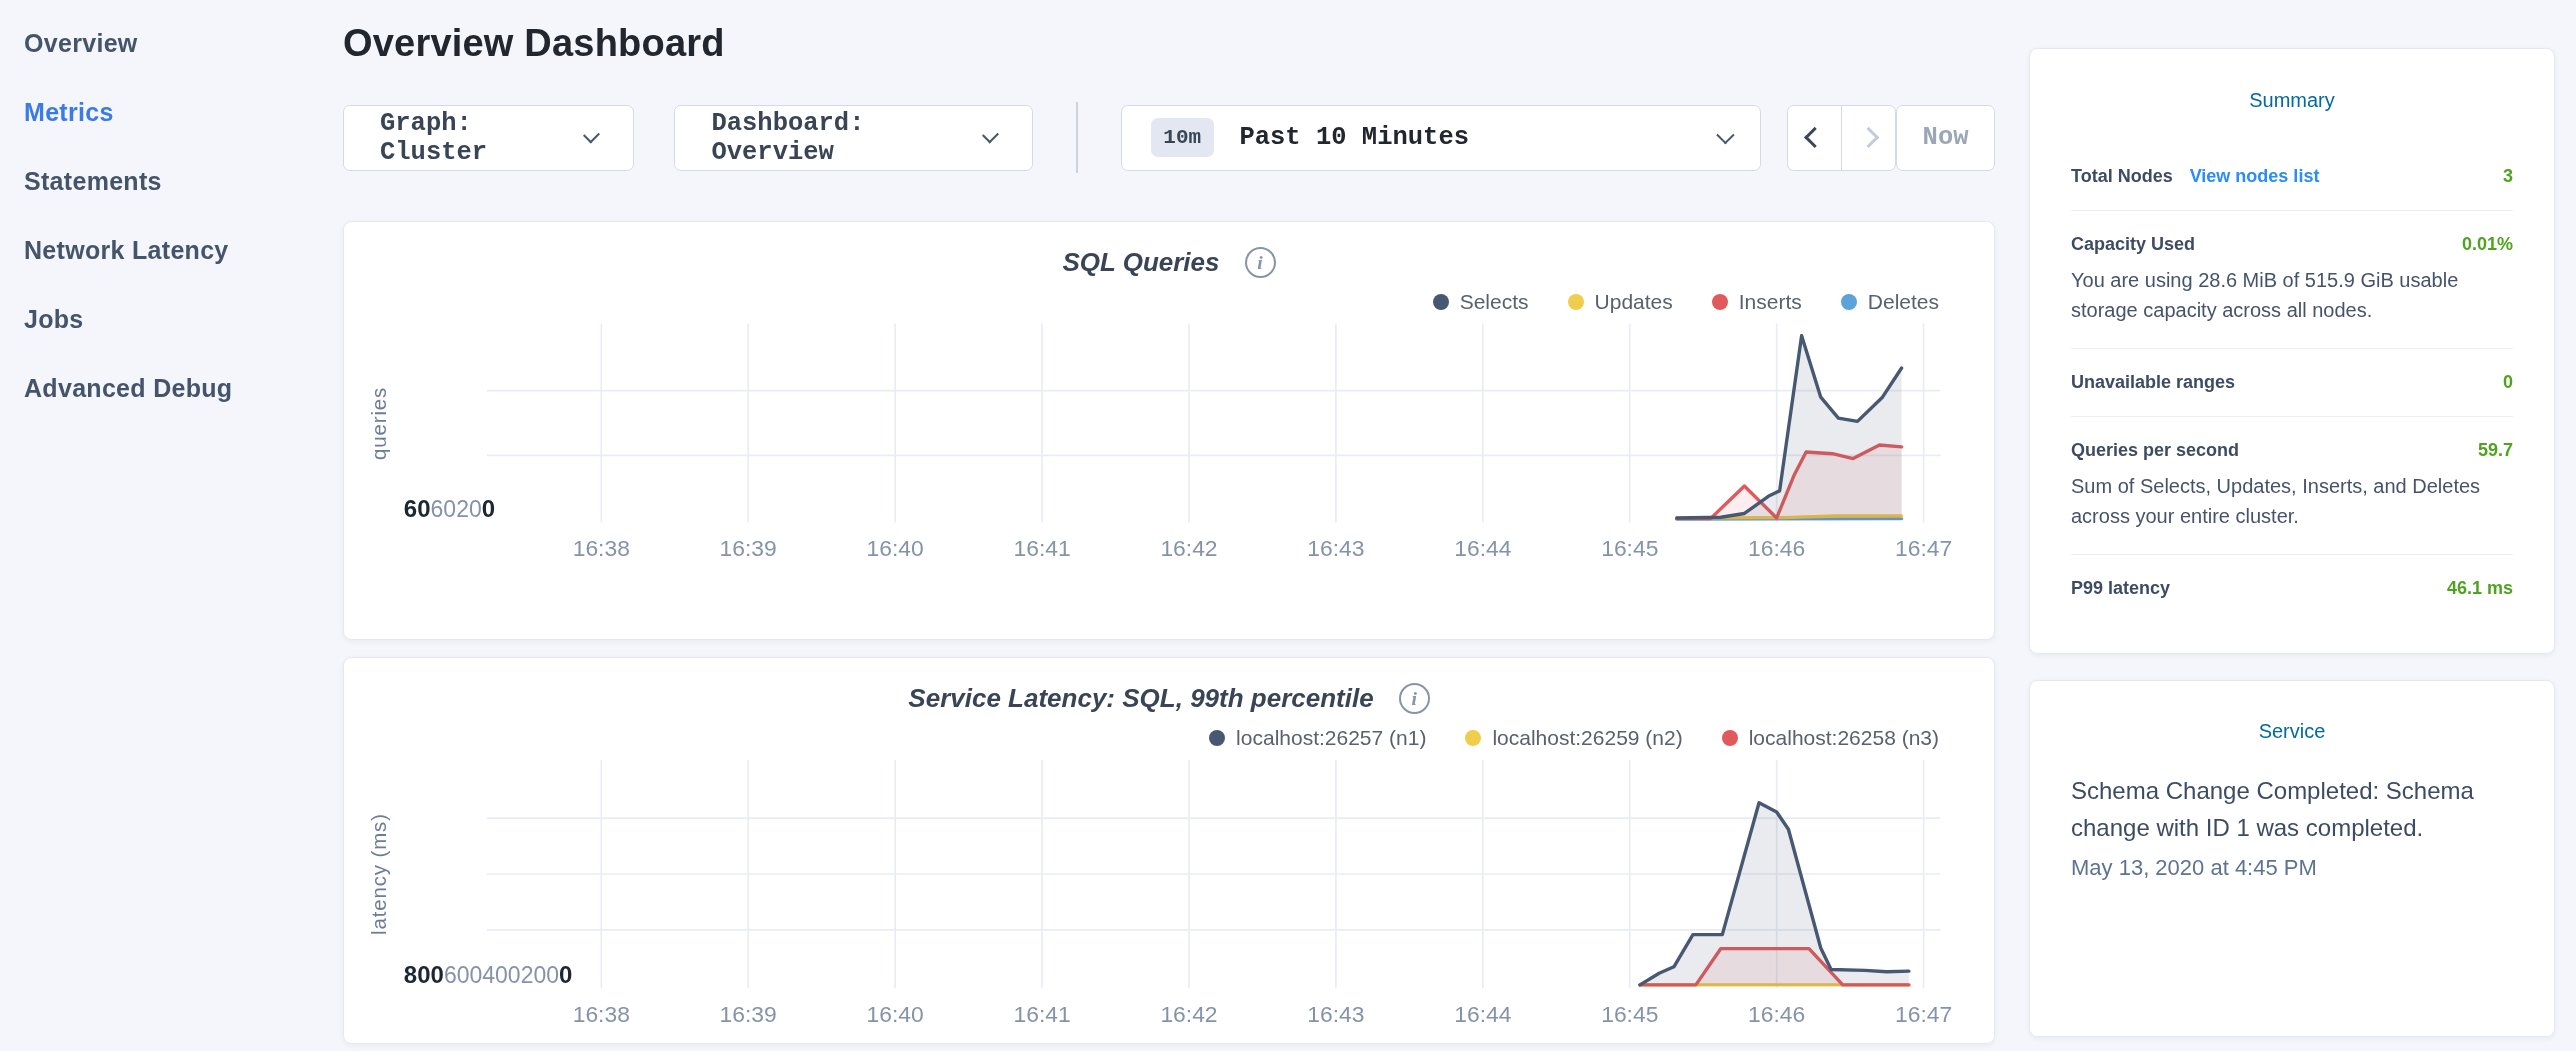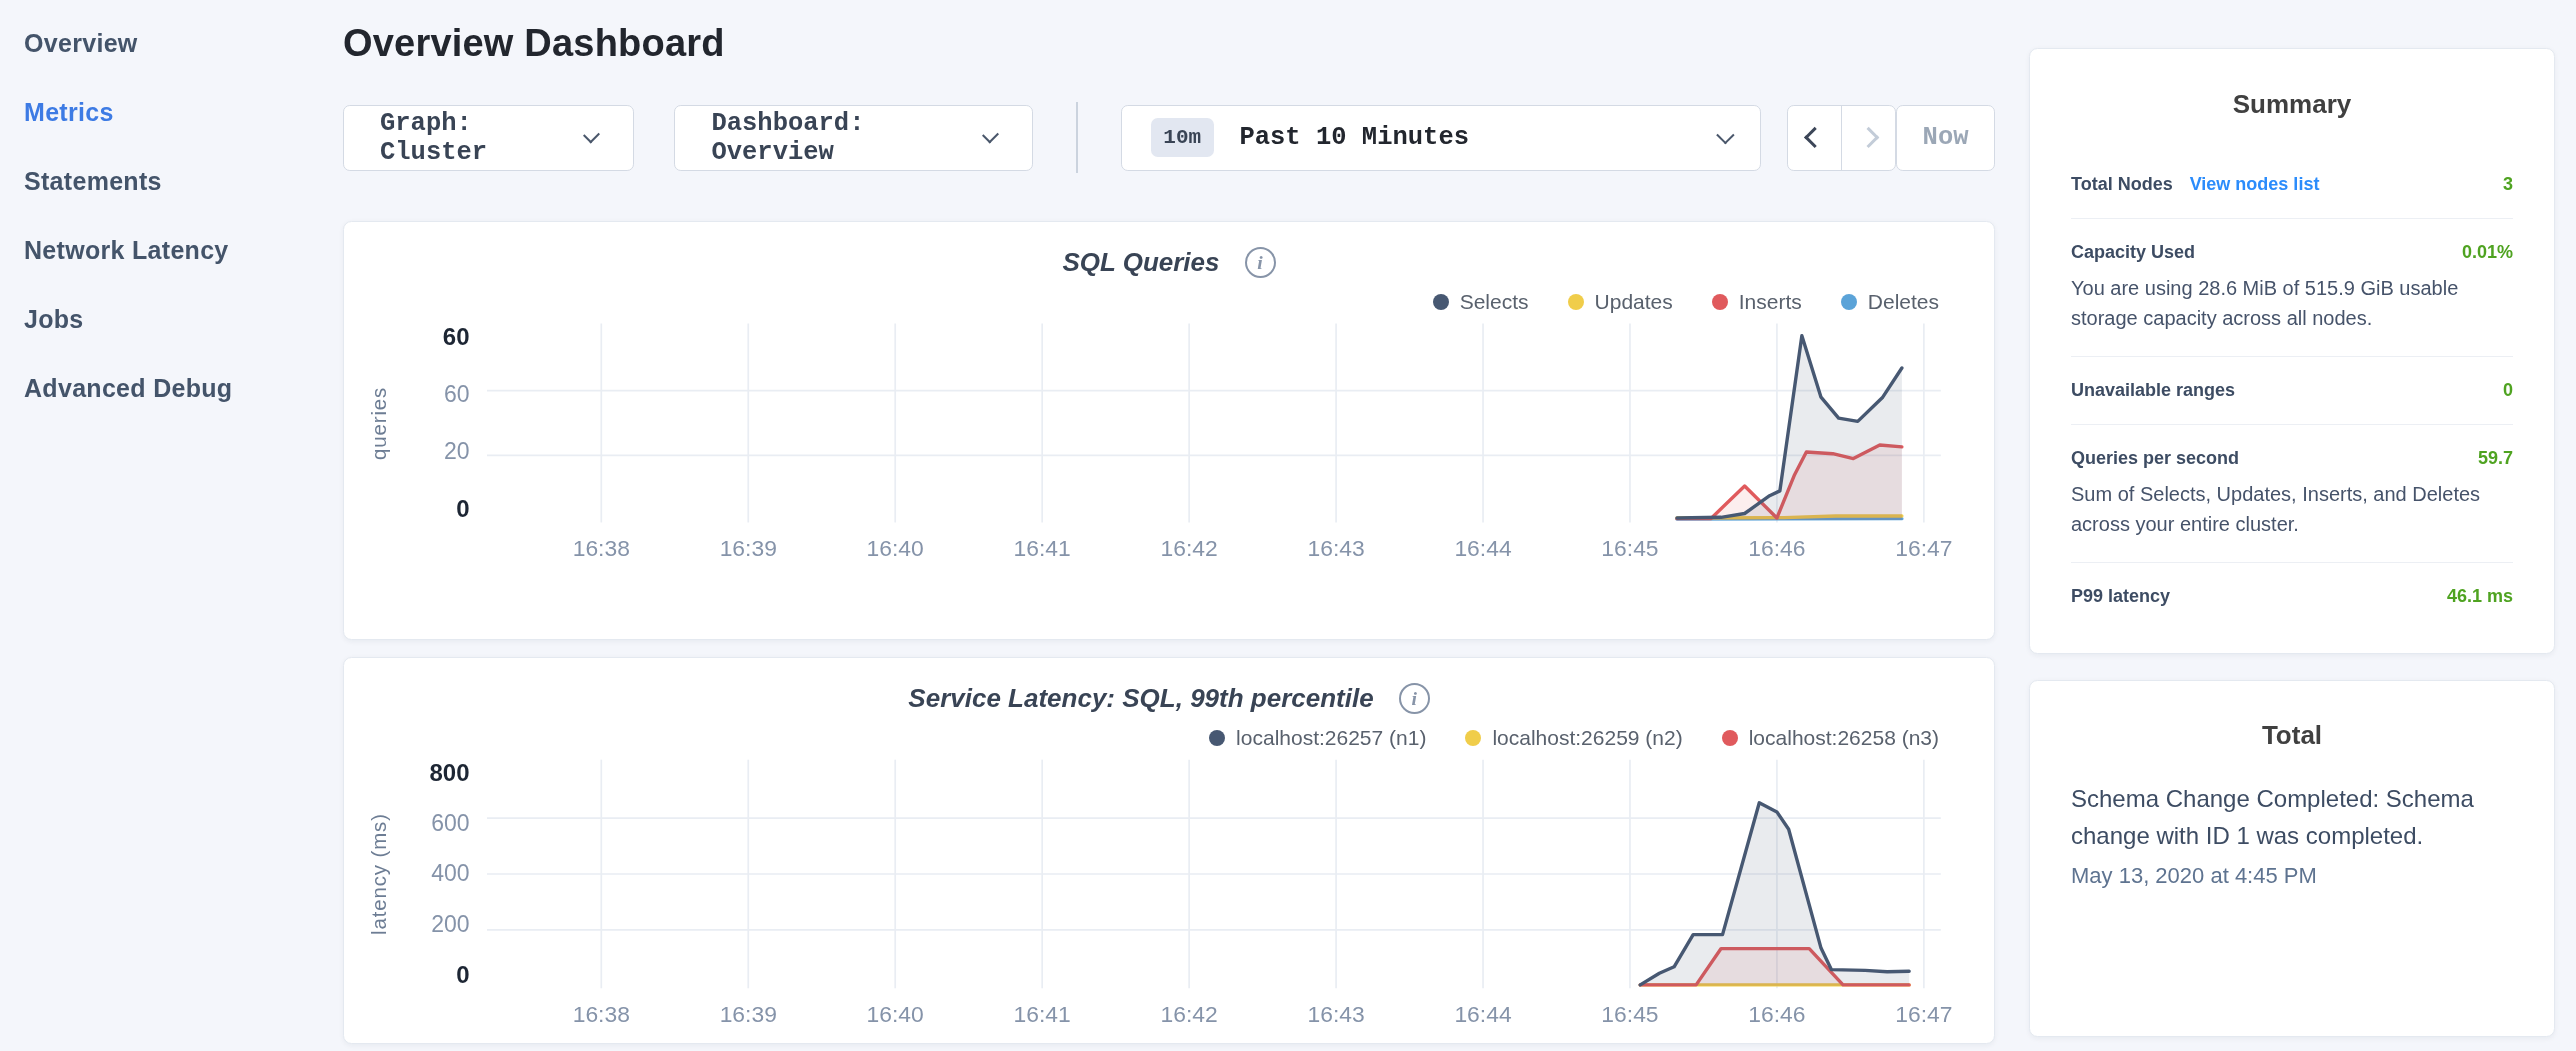--- a/index.html
+++ b/index.html
@@ -66,34 +66,34 @@
   }
   .legend-row { display:flex; justify-content:flex-end; gap:39px; margin:12px 31px 0 0; }
   .legend-item { display:flex; align-items:center; gap:11px; font-size:21px; color:#59616d; }
   .legend-dot { width:16px; height:16px; border-radius:50%; }
   .chart-body { display:flex; align-items:flex-start; margin-top:8.5px; }
   .y-unit {
     width:36px; align-self:flex-start; font-size:20.4px; color:#6d7d94; letter-spacing:0.9px;
     writing-mode:vertical-rl; transform:rotate(180deg); text-align:center;
   }
   .y-ticks {
-    width:83px; padding-right:17px; display:flex; flex-direction:column;
+    width:83px; padding-right:17px; display:flex; flex-direction:row;
     justify-content:space-between; align-items:flex-end;
     font-size:23px; color:#8593a9;
   }
   .y-ticks .strong { color:#1d2634; font-weight:700; font-size:24px; }
   
   .right { width:526px; flex-shrink:0; margin-left:34px; }
   .side-card {
     background:#fff; border:0.9px solid #e4e9f0; border-radius:8.5px;
     box-shadow:0 1.7px 5.1px rgba(25,35,55,.05); padding:31px 41px;
   }
   .card-summary { margin-top:48px; height:606px; }
   .card-events { margin-top:25.5px; height:357px; }
-  .side-card-title { text-align:center; font-size:26px; font-weight:700; color:#404040; margin-top:8.5px; }
+  .side-card-title { text-align:center; font-size:20px; font-weight:400; color:#0369a1; margin-top:8.5px; }
   .sum-list { margin-top:31px; }
   .sum-block { padding:23px 0; }
   .sum-block + .sum-block { border-top:1.7px solid #eceff4; }
   .sum-line { display:flex; align-items:flex-end; font-size:18px; }
   .sum-label { font-weight:700; color:#3d4c63; }
   .sum-link { color:#2b8cfb; font-weight:700; margin-left:17px; cursor:pointer; }
   .sum-value { margin-left:auto; font-weight:700; color:#4fa321; }
   .sum-desc { margin-top:10.2px; font-size:20px; line-height:1.5; color:#46536a; }
   .event-item { margin-top:29px; }
   .event-text { font-size:24px; line-height:1.55; color:#3d4c63; }
@@ -301,20 +301,20 @@
       <div class="sum-block">
         <div class="sum-line">
           <span class="sum-label">P99 latency</span>
           <span class="sum-value">46.1 ms</span>
         </div>
       </div>
     </div>
   </div>
 
   <div class="side-card card-events">
-    <div class="side-card-title">Total</div>
+    <div class="side-card-title">Service</div>
     <div class="event-item">
       <div class="event-text">Schema Change Completed: Schema change with ID 1 was completed.</div>
       <div class="event-time">May 13, 2020 at 4:45 PM</div>
     </div>
   </div>
 </div>
 
 
 </body></html>

